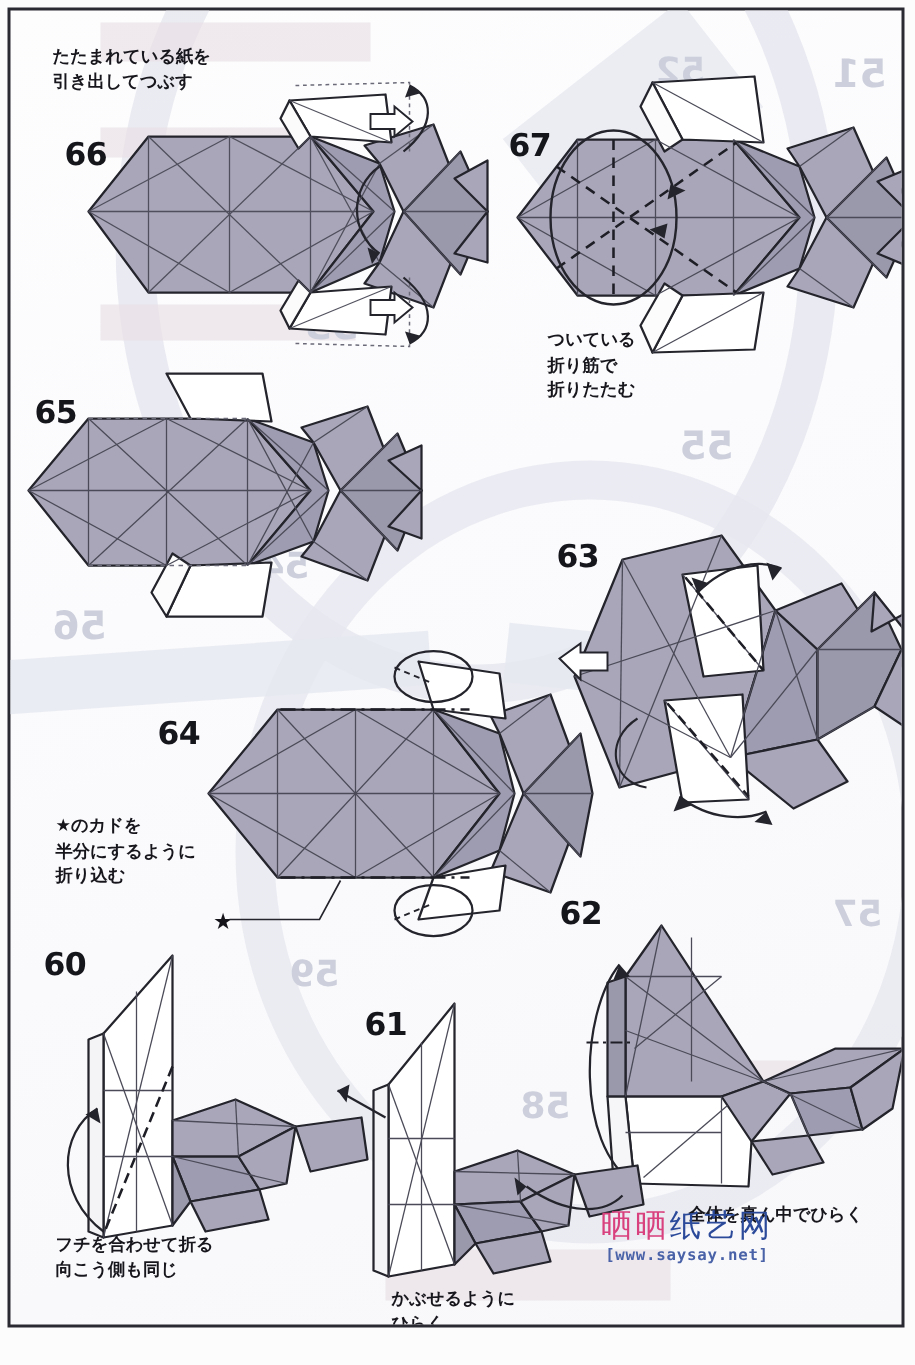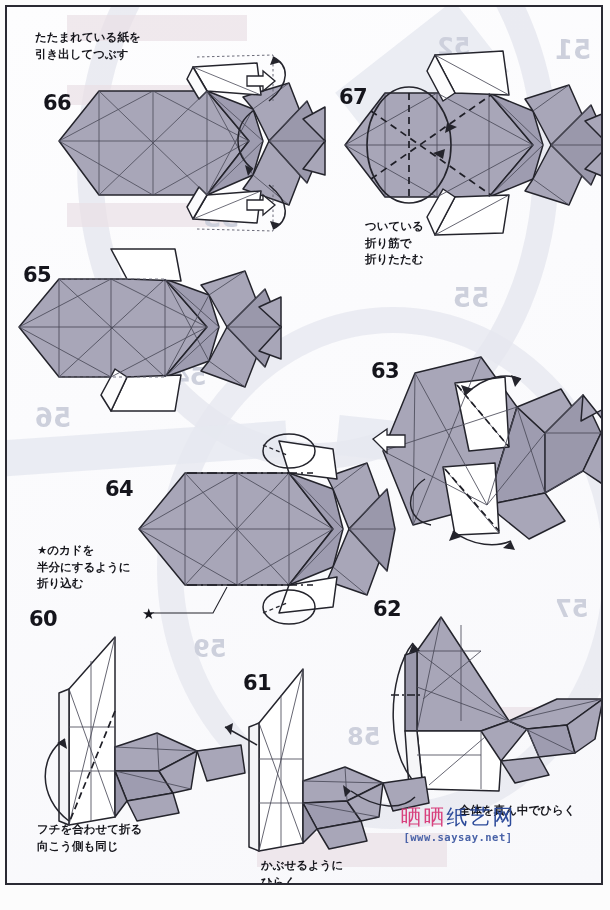--- a/index.html
+++ b/index.html
@@ -451,21 +451,21 @@
           <path d="M108,128 C136,148 160,146 172,134"></path>
           <line x1="14" y1="82" x2="-18" y2="64"></line>
         </g>
         <g fill="#24242c">
           <polygon points="108,128 100,122 102,134"></polygon>
           <polygon points="-18,64 -10,60 -12,72"></polygon>
         </g>
       </svg>
     </div>
 
-    <div class="step-num" style="left:22px;top:600px;">60</div>
+    <div class="step-num" style="left:22px;top:624px;">60</div>
     <div class="caption" style="left:30px;top:814px;">フチを合わせて折る
 向こう側も同じ</div>
     <div class="fig" style="left:24px;top:624px;">
       <svg width="220" height="200" viewBox="0 0 220 200">
         <g stroke="#24242c" stroke-width="1.5" stroke-linejoin="round">
           <polygon points="38,58 84,6 84,186 38,194" fill="#ffffff"></polygon>
           <polygon points="38,58 38,194 28,190 28,62" fill="#f4f4f7"></polygon>
           <polygon points="84,116 126,102 166,120 128,140 84,140" fill="#a8a6b8"></polygon>
           <polygon points="84,140 128,140 142,162 96,170" fill="#9e9cb0"></polygon>
           <polygon points="128,140 166,120 160,158 142,162" fill="#a8a6b8"></polygon>

